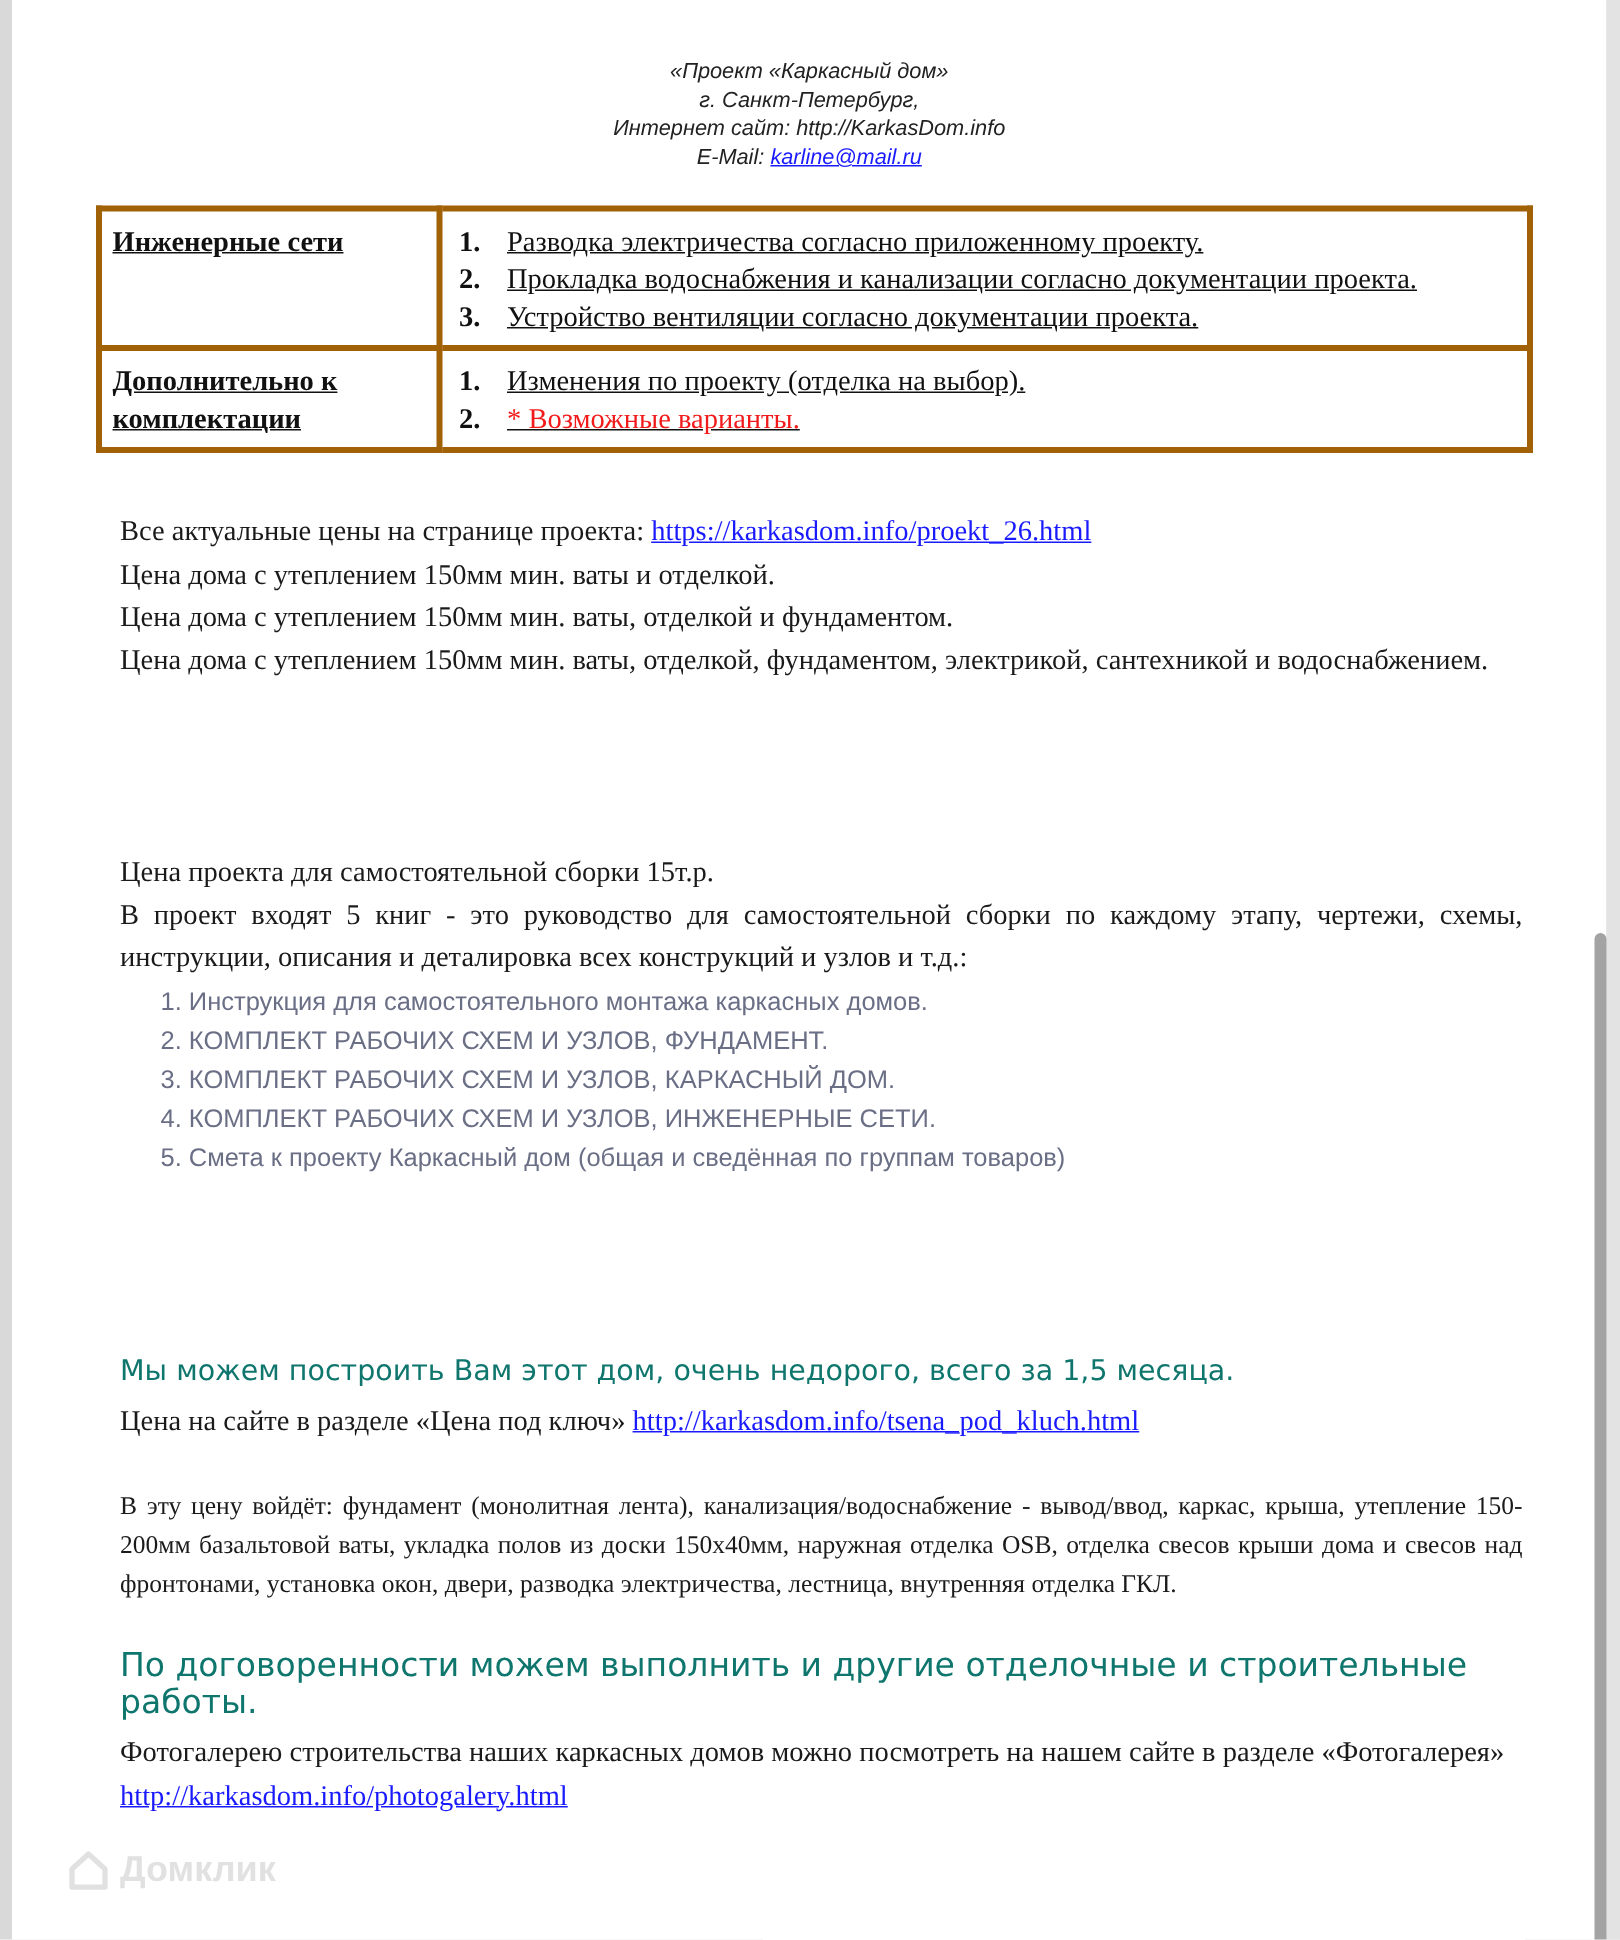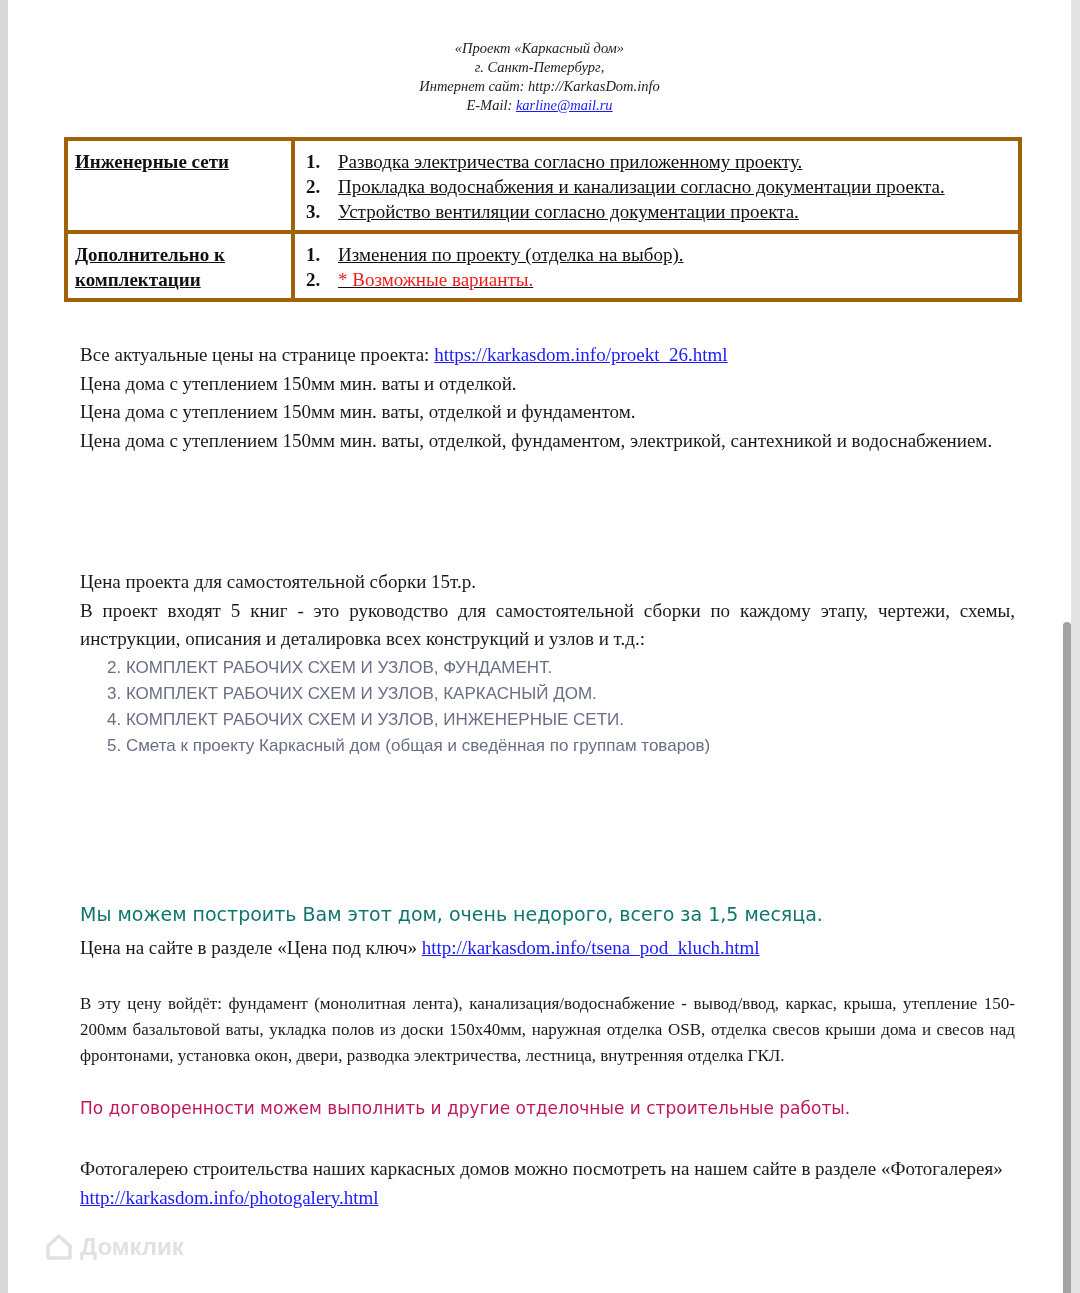--- a/index.html
+++ b/index.html
@@ -2,39 +2,39 @@
 <html><head>
 <meta charset="utf-8">
 <style>
   html, body { margin:0; padding:0; }
   body { width:1080px; height:1293px; background:#d9d9d9; position:relative; overflow:hidden; }
   .page { position:absolute; left:8px; top:0; width:1063px; height:1293px; background:#ffffff; }
   .gutter-right { position:absolute; left:1071px; top:0; width:9px; height:1293px; background:#e3e3e3; }
   .scroll-thumb { position:absolute; left:1063px; top:622px; width:8px; height:671px; background:#a3a3a3; border-radius:4px 4px 0 0; }
 
   .header { position:absolute; left:0; top:39px; width:1063px; text-align:center;
-    font-family:Liberation Serif, serif; font-style:italic; font-size:14.5px; line-height:19px; color:#222; }
+    font-family:Liberation Sans, sans-serif; font-style:italic; font-size:14.5px; line-height:19px; color:#222; }
   .header a { color:#1a1aff; text-decoration:underline; }
 
   table.spec { position:absolute; left:56px; top:137px; width:958px; border-collapse:collapse;
     font-family:"Liberation Serif", serif; font-size:19px; color:#111; }
   table.spec td { border:4px solid #a16207; vertical-align:top; padding:8px 7px 6px 7px; line-height:25px;text-decoration:underline; }
   table.spec td.label { width:209px; font-weight:bold; }
   table.spec ol { margin:0; padding:0 0 0 36px; list-style:none; }
   table.spec li { position:relative; }
   table.spec li .num { position:absolute; left:-32px; font-weight:bold; }
   .red { color:#f21b1b; }
 
   .body { position:absolute; left:72px; width:935px; font-family:"Liberation Serif", serif; font-size:19px; color:#1a1a1a; line-height:28.5px; }
   .body a { color:#1a1aff; text-decoration:underline; }
   .justify { text-align:justify; }
 
   .books { position:absolute; left:99px; width:800px; font-family:"Liberation Sans", sans-serif; font-size:17px; color:#6a6f86; line-height:26px; }
   .promo { position:absolute; left:72px; font-family:"DejaVu Sans", sans-serif; font-size:19px; color:#0f766e; }
-  .sans-line { position:absolute; left:72px; font-family:"DejaVu Sans", sans-serif; font-size:17px; color:#be185d; }
+  .sans-line { position:absolute; left:72px; font-family:"DejaVu Sans", sans-serif; font-size:22px; color:#0f766e; }
   .small-body { position:absolute; left:72px; width:935px; font-family:"Liberation Serif", serif; font-size:17px; color:#1a1a1a; line-height:26px; text-align:justify; }
 
   .watermark { position:absolute; left:36px; top:1232px; display:flex; align-items:center; gap:6px;
     font-family:"Liberation Sans", sans-serif; font-weight:bold; font-size:24px; color:rgba(200,200,200,0.55); }
   .watermark svg { width:30px; height:30px; }
 </style>
 </head>
 <body>
 
 <div class="page">
@@ -77,20 +77,21 @@
     <div>Цена дома с утеплением 150мм мин. ваты, отделкой, фундаментом, электрикой, сантехникой и водоснабжением.</div>
   </div>
 
 
   <div class="body justify" style="top:568px;">
     <div>Цена проекта для самостоятельной сборки 15т.р.</div>
     <div>В проект входят 5 книг - это руководство для самостоятельной сборки по каждому этапу, чертежи, схемы, инструкции, описания и деталировка всех конструкций и узлов и т.д.:</div>
   </div>
 
   <div class="books" style="top:655px;">
+    <div>1. Инструкция для самостоятельного монтажа каркасных домов.</div>
     <div>2. КОМПЛЕКТ РАБОЧИХ СХЕМ И УЗЛОВ, ФУНДАМЕНТ.</div>
     <div>3. КОМПЛЕКТ РАБОЧИХ СХЕМ И УЗЛОВ, КАРКАСНЫЙ ДОМ.</div>
     <div>4. КОМПЛЕКТ РАБОЧИХ СХЕМ И УЗЛОВ, ИНЖЕНЕРНЫЕ СЕТИ.</div>
     <div>5. Смета к проекту Каркасный дом (общая и сведённая по группам товаров)</div>
   </div>
 
 
   <div class="promo" style="top:903px;">Мы можем построить Вам этот дом, очень недорого, всего за 1,5 месяца.</div>
 
   <div class="body" style="top:934px;">

